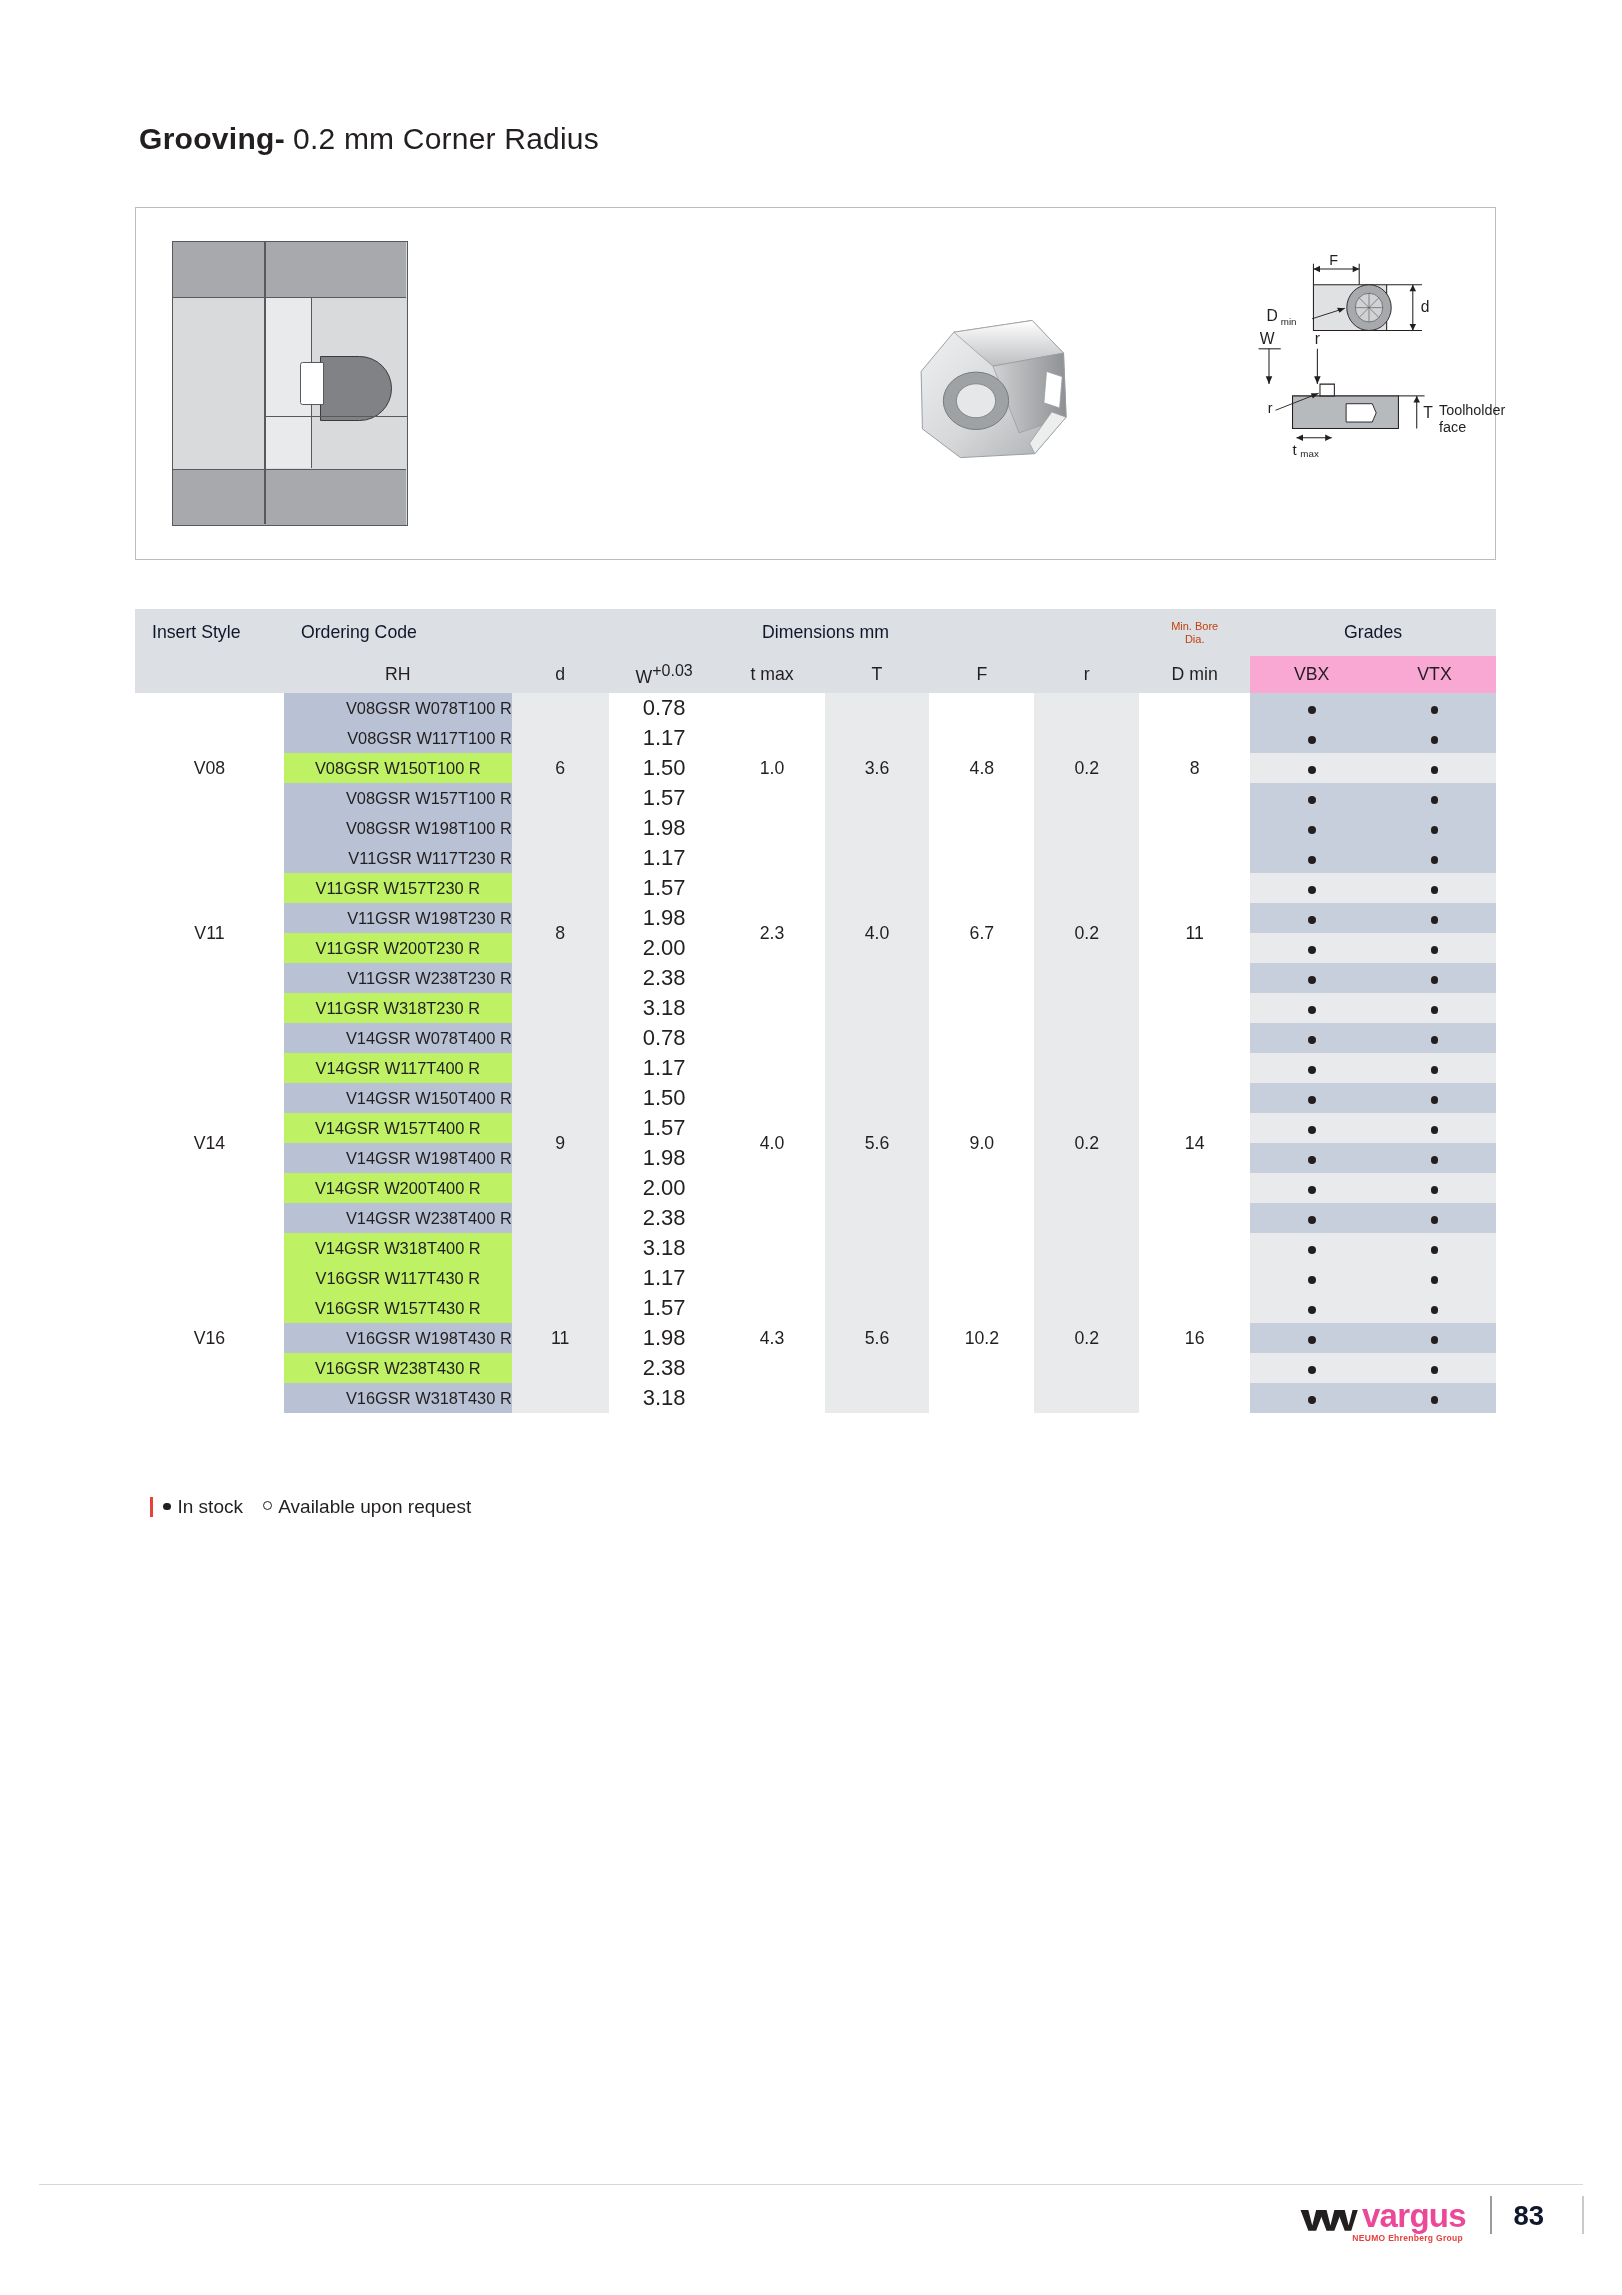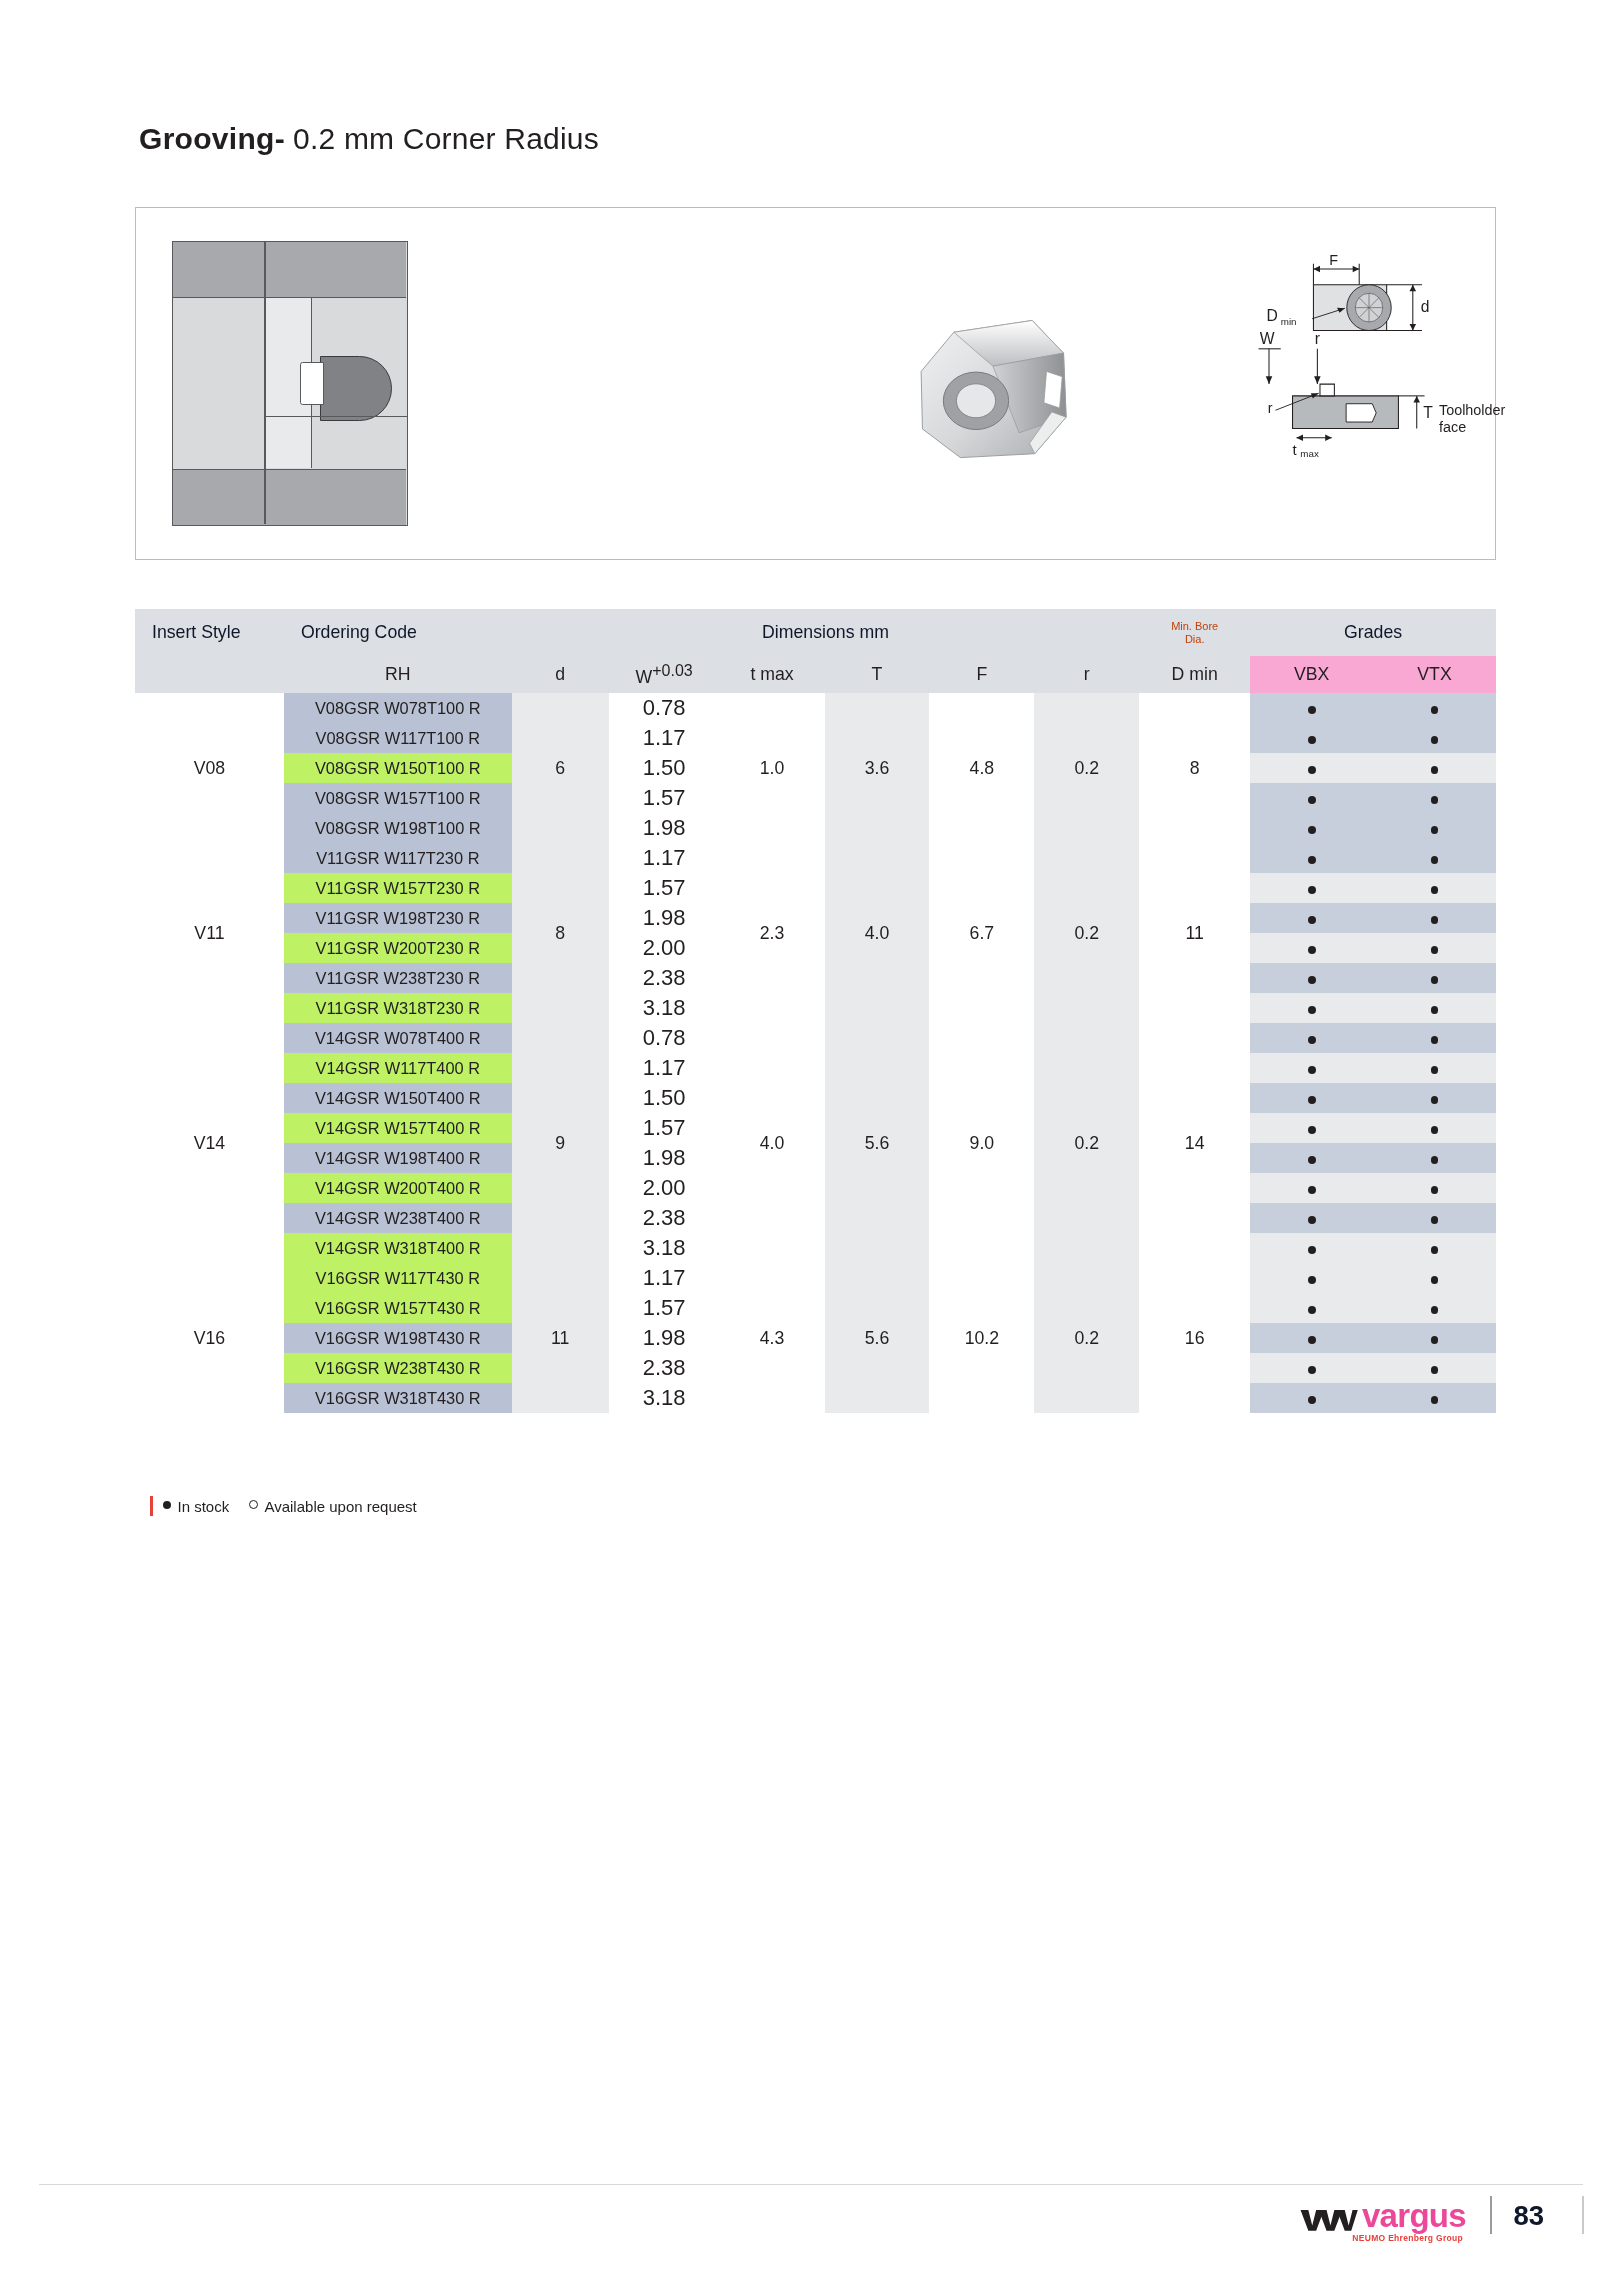--- a/index.html
+++ b/index.html
@@ -195,21 +195,21 @@
     background: #ffffff;
     font-size: 17.7px;
     border-top: 1.3px solid #9a9da0;
   }
   td.code-cell {
     text-align: left;
     padding-left: 14.4px;
     height: 30px;
     font-size: 16.4px;
   }
-  td.code-cell.shade { background: #b9c2d4; }
+  td.code-cell.shade { background: #b9c2d4; text-align: right; }
   td.code-cell.plain { background: #bef264; margin-top: 31px; }
   td.w-cell {
     background: #ffffff;
     font-size: 22px;
     border-bottom: 0.7px solid #c8cacc;
   }
   td.dim-cell {
     background: #e8eaec;
     font-size: 17.7px;
   }
@@ -230,21 +230,21 @@
     border-radius: 50%;
     background: #231f20;
   }
   .group-top td { border-top: 1.3px solid #9a9da0; }
 
   
   .legend {
     position: absolute;
     left: 135px;
     top: 1496px;
-    font-size: 15px;
+    font-size: 19px;
     white-space: nowrap;
     color: #231f20;
     padding-left: 15px;
   }
   .legend .bar {
     display: inline-block;
     width: 2.6px;
     height: 19.6px;
     background: #e8413b;
     vertical-align: -3.9px;

